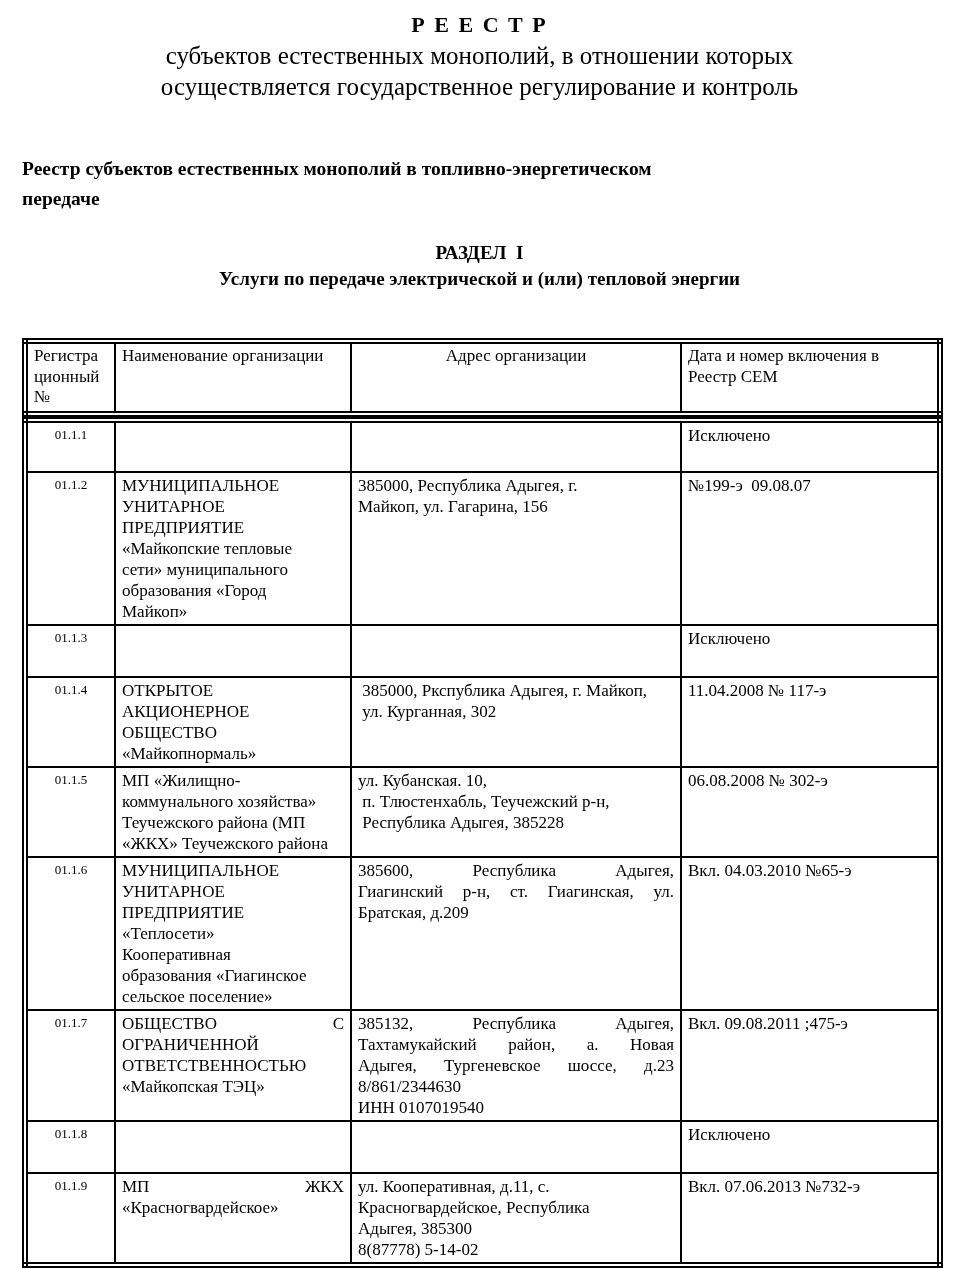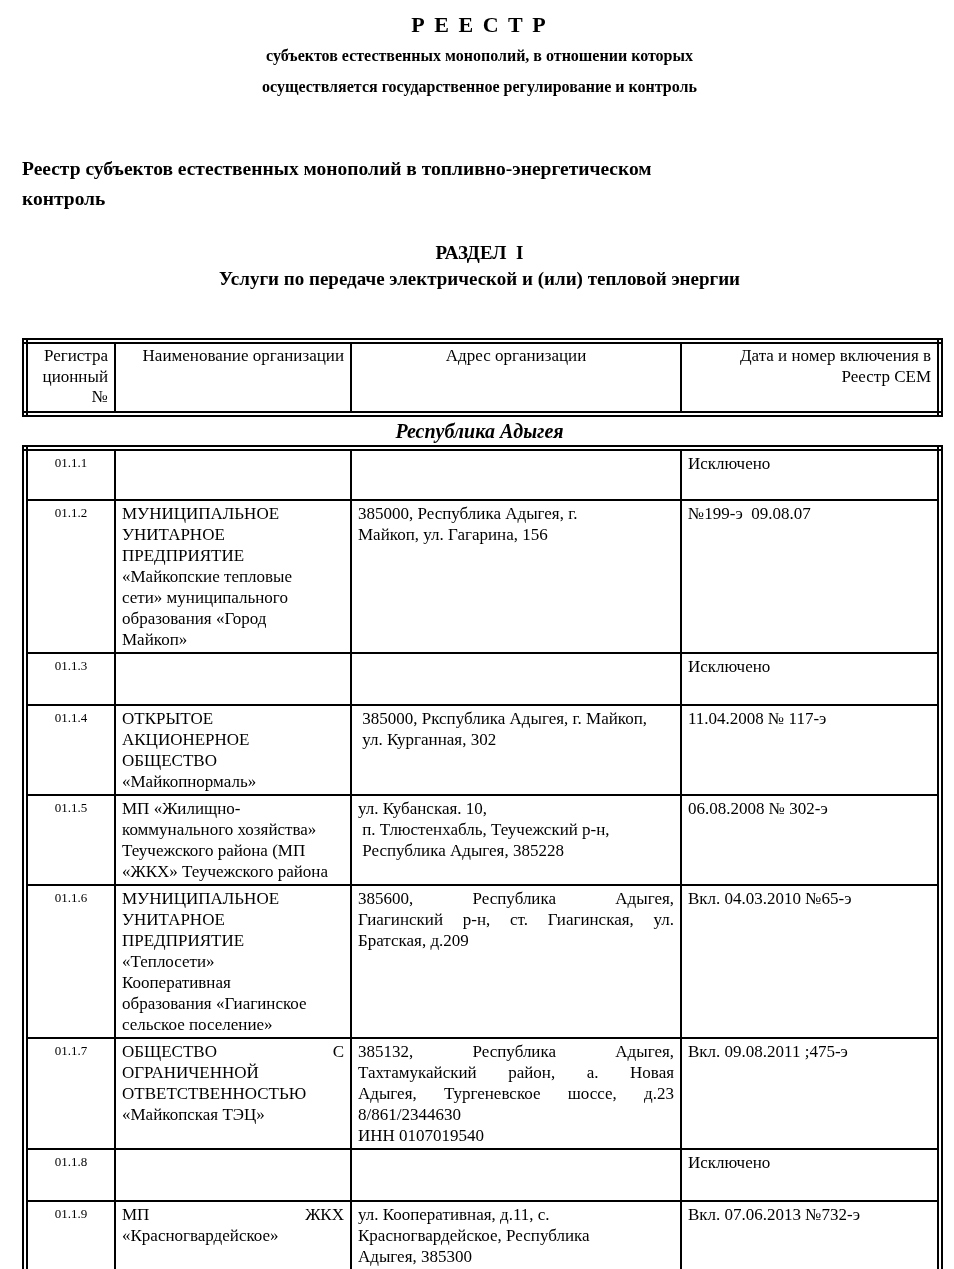--- a/index.html
+++ b/index.html
@@ -9,21 +9,21 @@
     font-family: "Liberation Serif", "DejaVu Serif", serif;
     overflow: hidden;
   }
   .page { padding: 10px 17px 0 22px; }
 
   .t1 {
     text-align: center; font-weight: bold; font-size: 22px;
     line-height: 30px; letter-spacing: 2px; white-space: pre-wrap;
   }
   .t2 {
-    text-align: center; font-weight: bold; font-size: 16px;
+    text-align: center; font-weight: normal; font-size: 25px;
     line-height: 31px; white-space: pre-wrap;
   }
   .subtitle { margin-top: 52px; }
   .subtitle div {
     text-align: left; font-weight: bold; font-size: 19.5px;
     line-height: 30px; white-space: pre-wrap;
   }
   .razdel {
     margin-top: 26px; text-align: center; font-weight: bold;
     font-size: 19px; line-height: 26px; white-space: pre-wrap;
@@ -48,35 +48,35 @@
   .region {
     width: 915px; text-align: center; font-weight: bold; font-style: italic;
     font-size: 20px; line-height: 27px; margin-top: 1px;
   }
 
   .body-table tr { height: 52px; }
   td.regnum { font-size: 13px; line-height: 16px; text-align: center; padding-top: 4px; }
   .ln { white-space: pre-wrap; }
   td.justify .ln:not(:last-child) { text-align: justify; text-align-last: justify; }
   .al-center { text-align: center; }
-  .al-left { text-align: right; }
+  .al-left { text-align: left; }
 </style>
 </head>
 <body>
 
 <div class="page">
   <div class="doc-title">
     <div class="t1">Р Е Е С Т Р</div>
     <div class="t2">субъектов естественных монополий, в отношении которых</div>
     <div class="t2">осуществляется государственное регулирование и контроль</div>
   </div>
 
   <div class="subtitle">
     <div>Реестр субъектов естественных монополий в топливно-энергетическом</div>
-    <div>контроль</div>
+    <div>передаче</div>
   </div>
 
   <div class="razdel">РАЗДЕЛ  I</div>
   <div class="uslugi">Услуги по передаче электрической и (или) тепловой энергии</div>
 
   <table class="head-table">
     <colgroup>
       <col style="width:90px">
         <col style="width:236px">
         <col style="width:330px">
@@ -96,21 +96,20 @@
             <div class="ln">Адрес организации</div>
           </th>
       <th class="al-left">
             <div class="ln">Дата и номер включения в</div>
             <div class="ln">Реестр СЕМ</div>
           </th>
     </tr>
   </tbody>
     </table>
 
-  <div class="region">Республика Адыгея</div>
 
   <table class="body-table">
     <colgroup>
       <col style="width:90px">
         <col style="width:236px">
         <col style="width:330px">
         <col style="width:259px">
     </colgroup>
     <tbody>
         <tr>

